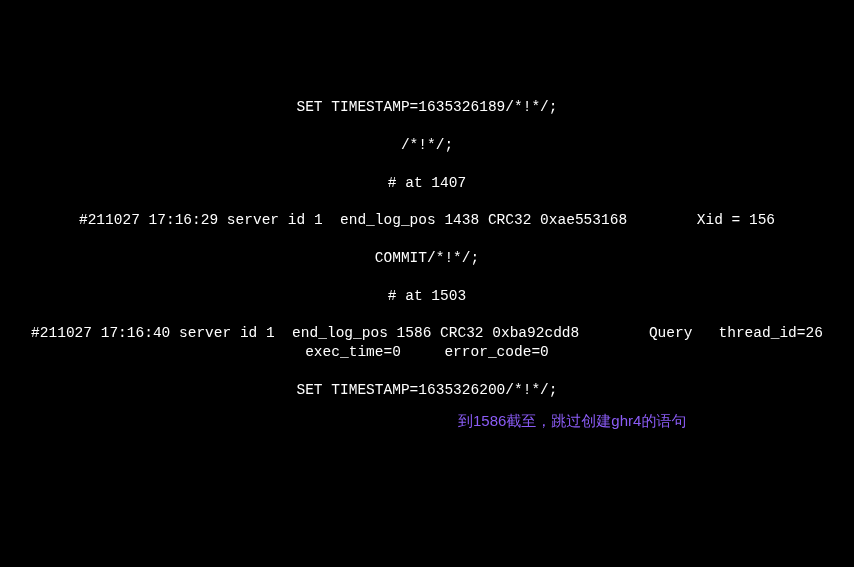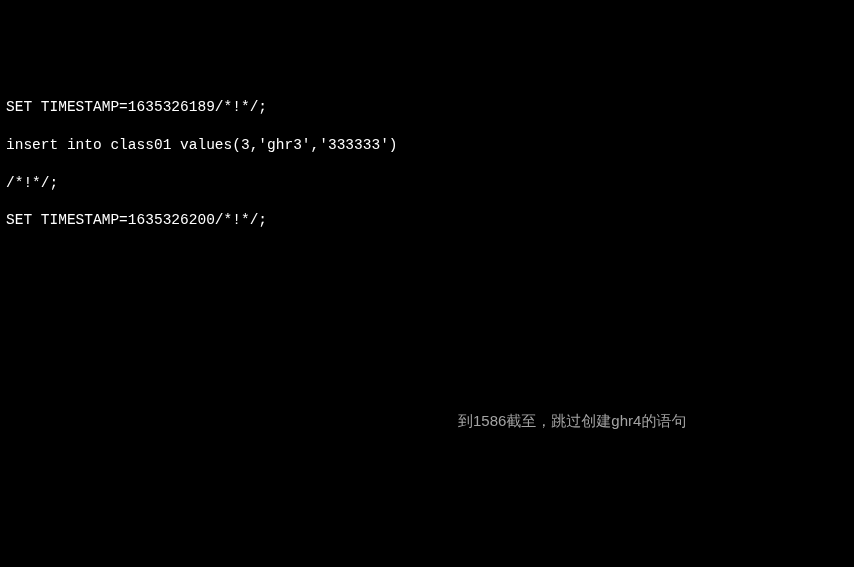--- a/index.html
+++ b/index.html
@@ -9,38 +9,42 @@
     font-family: "Consolas", "Courier New", monospace;
     font-size: 14.5px;
     line-height: 1.3;
     padding: 4px 6px;
     width: 854px;
     height: 567px;
     overflow: hidden;
     white-space: pre-wrap;
     word-break: break-all;
   }
-  .line { display: block; }
+  .line { display: block; text-align: center; }
   .annotation {
-    color: #a3a3a3;
+    color: #8b5cf6;
     position: absolute;
     font-family: "Microsoft YaHei", sans-serif;
     font-size: 15px;
   }
   .container { position: relative; }
 </style>
 </head>
 <body>
 <div class="container">
 
 
 
 <span class="line">SET TIMESTAMP=1635326189/*!*/;</span>
-<span class="line">insert into class01 values(3,'ghr3','333333')</span>
 <span class="line">/*!*/;</span>
+<span class="line"># at 1407</span>
+<span class="line">#211027 17:16:29 server id 1  end_log_pos 1438 CRC32 0xae553168        Xid = 156</span>
+<span class="line">COMMIT/*!*/;</span>
+<span class="line"># at 1503</span>
+<span class="line">#211027 17:16:40 server id 1  end_log_pos 1586 CRC32 0xba92cdd8        Query   thread_id=26      exec_time=0     error_code=0</span>
 <span class="line">SET TIMESTAMP=1635326200/*!*/;</span>
 
 
 
 
 
 
 
 
 

